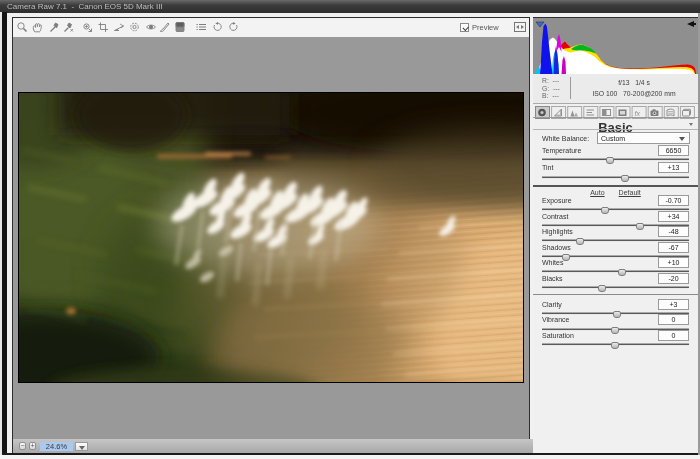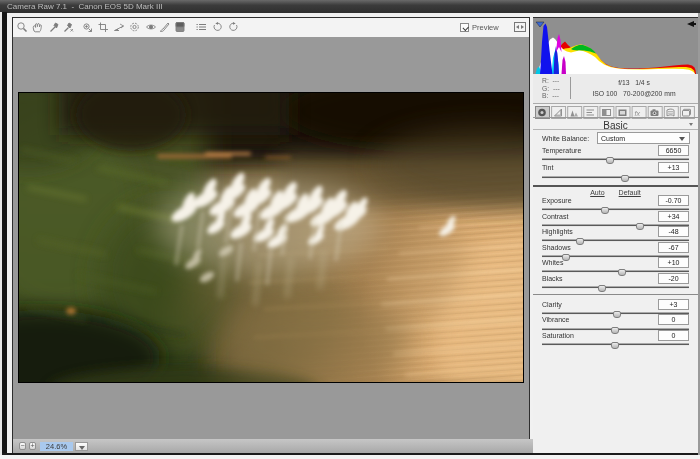--- a/index.html
+++ b/index.html
@@ -49,21 +49,21 @@
   border-top:1px solid #2e2e2e; }
 #info { position:absolute; left:0; top:57px; width:165px; height:29px; background:#ebebeb;
   font-size:6.8px; color:#555; }
 #rgb { position:absolute; left:9px; top:3px; line-height:7.6px; color:#666;}
 #infodiv { position:absolute; left:37px; top:3px; width:1px; height:22px; background:#9a9a9a; }
 #exif { position:absolute; left:40px; top:3px; width:122px; text-align:center; color:#3c3c3c; line-height:11px;}
 #infobot { position:absolute; left:0; top:86px; width:165px; height:1px; background:#aaa; }
 
 #tabs { position:absolute; left:2px; top:88px; width:161px; height:13px; }
 #tabline { position:absolute; left:0px; top:100px; width:165px; height:1px; background:#999; }
-#ptitle { position:absolute; left:0; top:103px; width:165px; text-align:center; font-size:10px; color:#333; }
+#ptitle { position:absolute; left:0; top:103px; width:165px; text-align:center; font-size:13px; color:#333;font-weight:bold; }
 #pmenu { position:absolute; right:5px; top:106px; width:0; height:0;
   border-left:2.5px solid transparent; border-right:2.5px solid transparent; border-top:3.5px solid #777; }
 #ptline { position:absolute; left:0px; top:112px; width:165px; height:1px; background:#b5b5b5; }
 
 #controls { position:absolute; left:0; top:113px; width:165px; height:323px; font-size:7px; color:#333; }
 #wbrow { position:absolute; left:9px; top:5px; width:148px; }
 #wbsel { position:absolute; left:55px; top:-3px; width:93px; height:12px; background:#fdfdfd;
   border:1px solid #9a9a9a; font-size:7px; line-height:11px; padding-left:3px; color:#222;}
 #wbsel:after { content:""; position:absolute; right:4px; top:4px; border-left:3px solid transparent;
   border-right:3px solid transparent; border-top:4px solid #555; }

